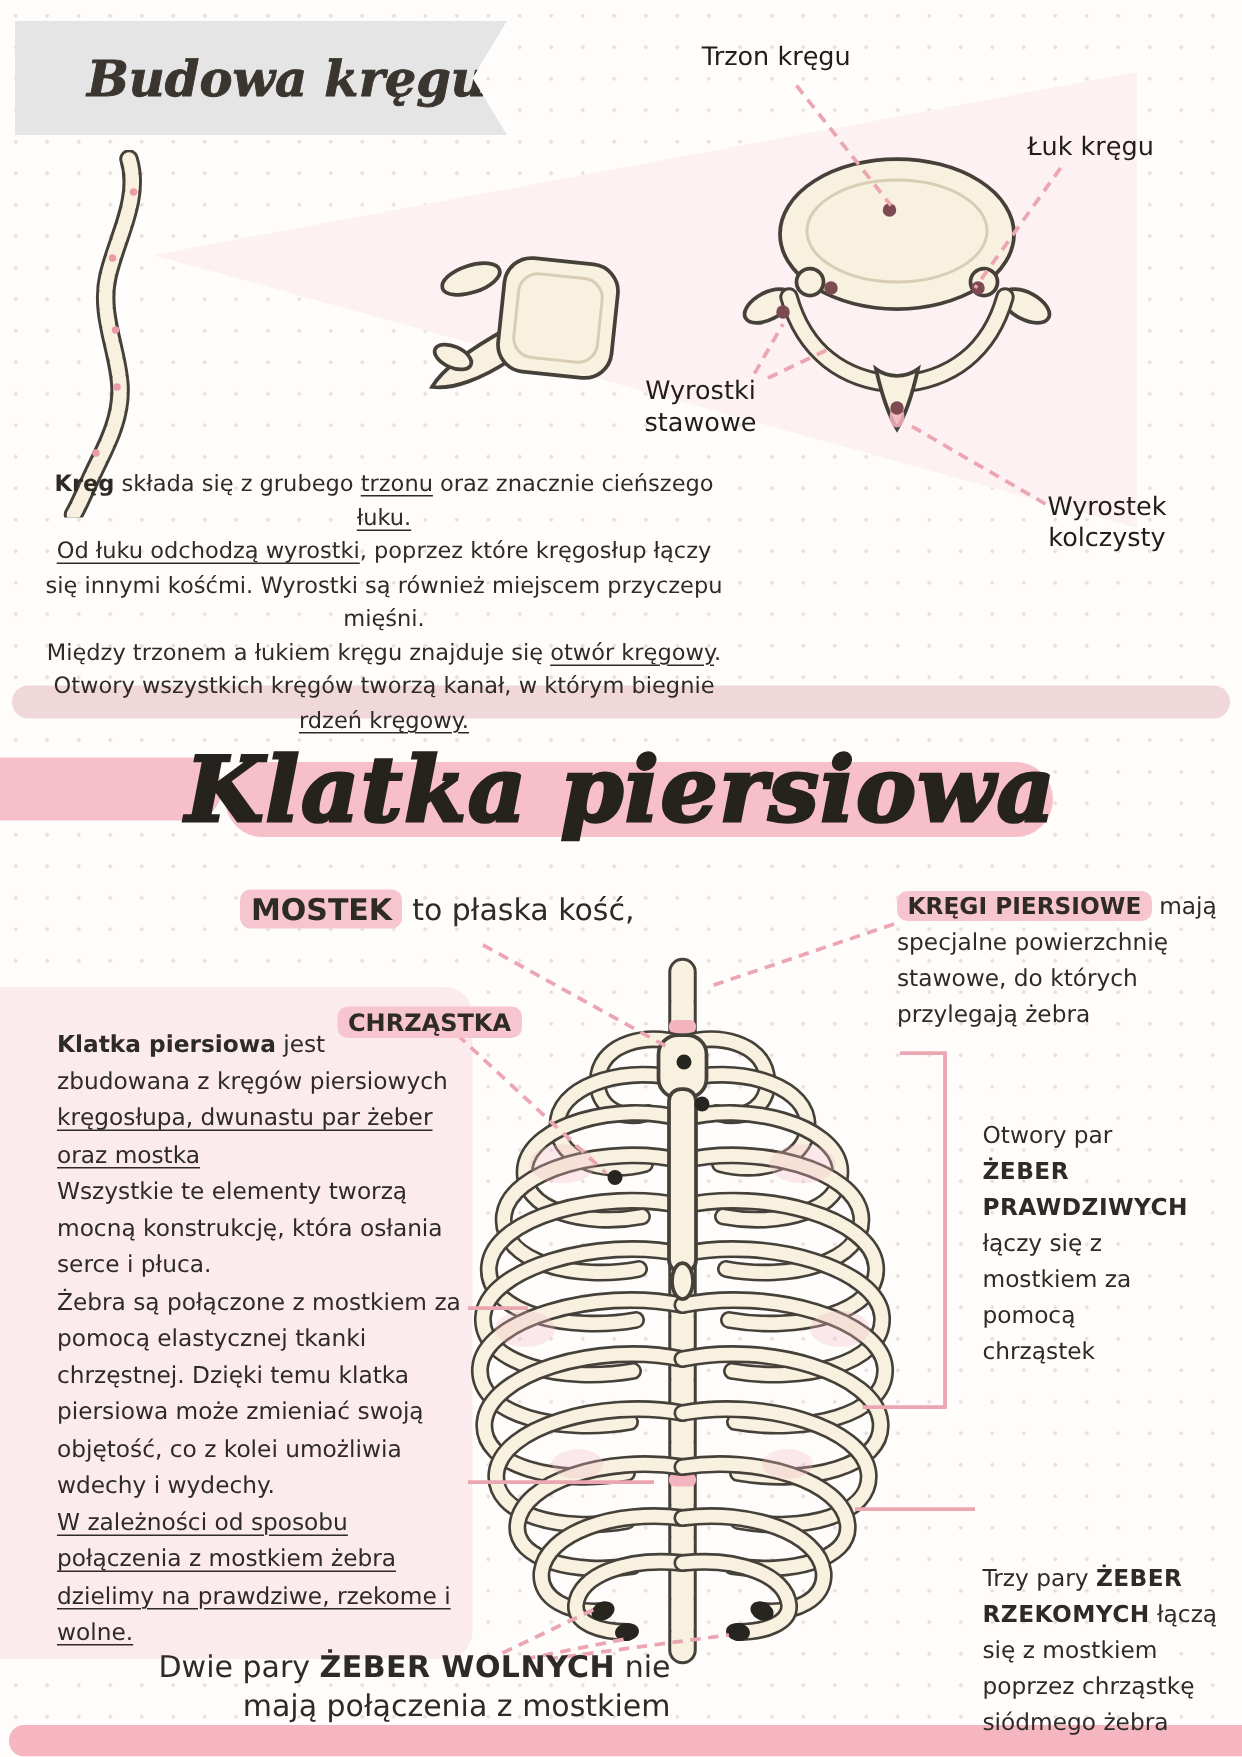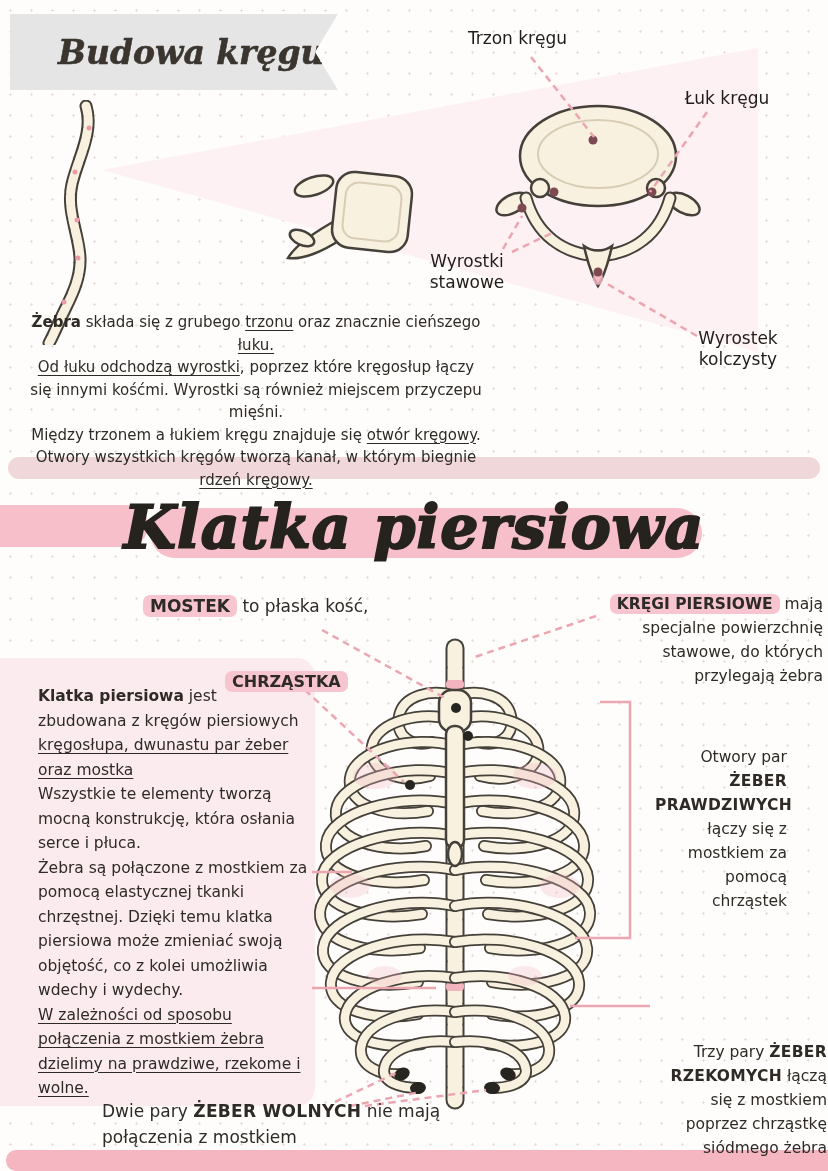--- a/index.html
+++ b/index.html
@@ -28,27 +28,27 @@
   .divider{left:8px;top:457px;width:812px;height:22px;border-radius:11px;background:#f0d7d9;}
   .band-left{left:0;top:505px;width:148px;height:42px;border-radius:0 21px 21px 0;background:#f6bfc9;}
   .band-title{left:150px;top:508px;width:552px;height:50px;border-radius:25px;background:#f6bfc9;}
   .page-title{
     left:0;right:0;top:492px;margin:0;text-align:center;
     font-family:"DejaVu Serif",serif;font-style:italic;font-weight:bold;font-size:60px;
     color:#26231e;-webkit-text-stroke:2px #26231e;letter-spacing:1px;
   }
   .hl{background:#f7c5cf;border-radius:7px;padding:1px 7px;font-weight:bold;}
   .cap{font-weight:bold;letter-spacing:.3px;}
-  .note{font-size:17px;line-height:25px;}
+  .note{font-size:20px;line-height:25px;text-align:right;}
   .panel{left:0;top:658px;width:315px;height:448px;border-radius:0 18px 18px 0;background:#fcebee;}
   .bodytext{
     left:26px;top:672px;width:272px;font-size:15.5px;line-height:24.5px;
     white-space:pre-line;margin:12px;
   }
-  .sidenote{font-size:15.5px;line-height:24px;text-align:right;}
+  .sidenote{font-size:15.5px;line-height:24px;}
   .bone2{fill:#f8f1df;stroke:#45413a;stroke-width:2.5;}
   .bo{fill:none;stroke:#45413a;stroke-width:12;stroke-linecap:round;}
   .bf{fill:none;stroke:#f8f1df;stroke-width:8.5;stroke-linecap:round;}
   .dl{stroke:#eba6b2;stroke-width:2.5;stroke-dasharray:7 5;fill:none;}
   .sl{stroke:#eba6b2;stroke-width:2.5;fill:none;}
   .bottombar{left:6px;top:1150px;width:822px;height:21px;border-radius:10px 0 0 10px;background:#f5b6c2;}
 </style>
 </head>
 <body>
 
@@ -106,21 +106,21 @@
   </g>
 </svg>
 
 <div class="abs z6 lbl" style="left:455px;top:28px;width:125px">Trzon kręgu</div>
 <div class="abs z6 lbl" style="left:672px;top:88px;width:110px">Łuk kręgu</div>
 <div class="abs z6 lbl" style="left:407px;top:251px;width:120px">Wyrostki
 stawowe</div>
 <div class="abs z6 lbl" style="left:677px;top:328px;width:122px">Wyrostek
 kolczysty</div>
 
-<p class="abs z6 intro"><b>Żebra</b><span> składa się z grubego </span><u>trzonu</u><span> oraz znacznie cieńszego </span><u>łuku.</u><span>
+<p class="abs z6 intro"><b>Kręg</b><span> składa się z grubego </span><u>trzonu</u><span> oraz znacznie cieńszego </span><u>łuku.</u><span>
 </span><u>Od łuku odchodzą wyrostki</u><span>, poprzez które kręgosłup łączy się innymi kośćmi. Wyrostki są również miejscem przyczepu mięśni.
 Między trzonem a łukiem kręgu znajduje się </span><u>otwór kręgowy</u><span>. Otwory wszystkich kręgów tworzą kanał, w którym biegnie </span><u>rdzeń kręgowy.</u></p>
 
 <div class="abs z1 divider"></div>
 <div class="abs z2 band-left"></div>
 <div class="abs z2 band-title"></div>
 <h1 class="abs z6 page-title">Klatka piersiowa</h1>
 
 <div class="abs z6 note" style="left:143px;top:594px;width:280px">
   <div><span class="hl">MOSTEK</span><span> to płaska  kość,</span></div>

